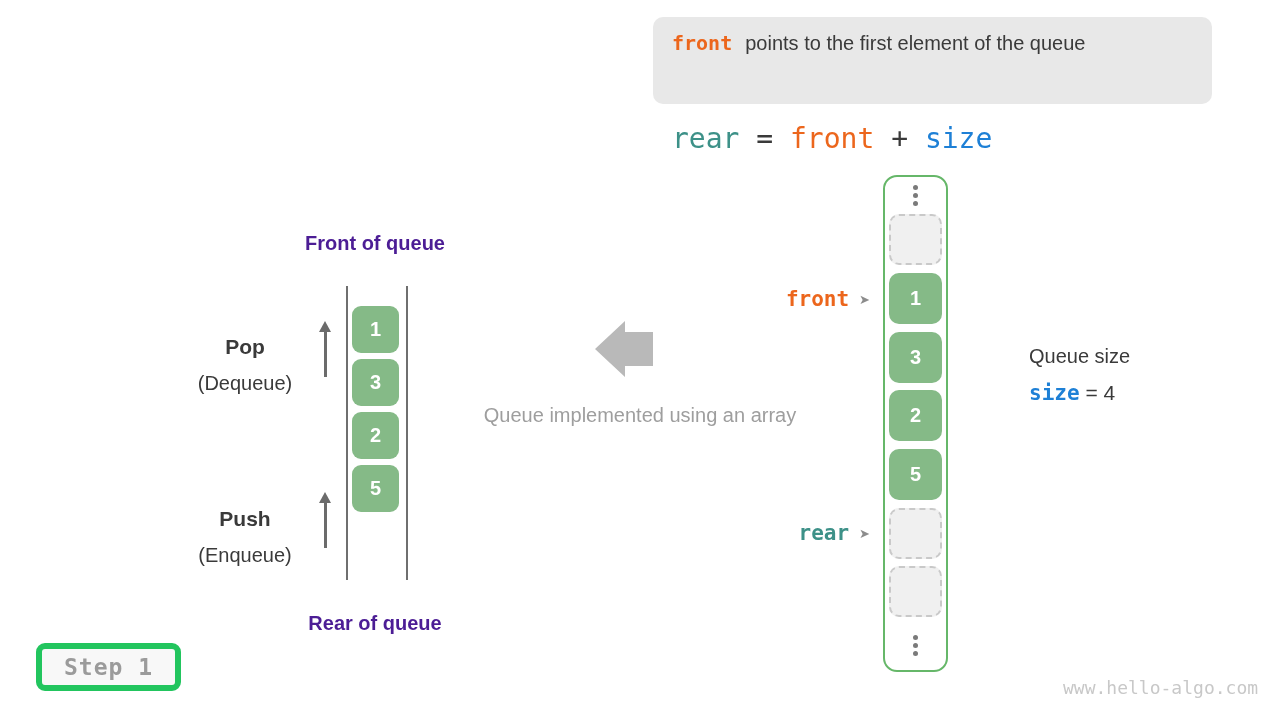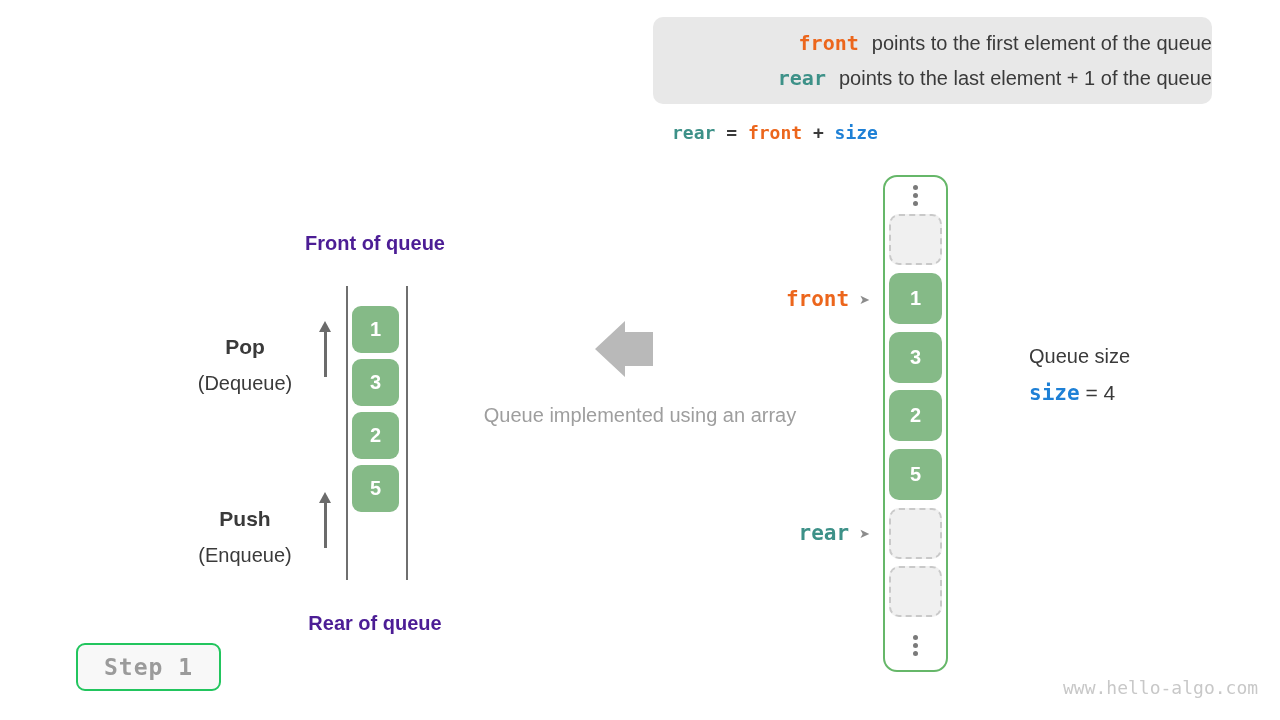--- a/index.html
+++ b/index.html
@@ -11,29 +11,28 @@
   .c-orange{color:#ec661c;}
   .c-teal{color:#3d9188;}
   .c-blue{color:#1e80d6;}
   .c-dark{color:#3a3a3a;}
 
   
   .info-box{
     position:absolute;left:653px;top:17px;width:559px;height:87px;
     background:#e8e8e8;border-radius:10px;box-sizing:border-box;
     padding:9px 0 0 19px;
-    text-align:right;
   }
   .info-line{font-size:20px;line-height:35px;white-space:pre;color:#3a3a3a;}
   .info-line .kw{font-size:20px;margin-right:13px;}
 
   
   .formula{
-    position:absolute;left:672px;top:122px;font-size:18px;white-space:pre;
-    font-family:"DejaVu Sans Mono",monospace;font-weight:bold;color:#3a3a3a;
+    position:absolute;left:672px;top:122px;font-size:28px;white-space:pre;
+    font-family:"DejaVu Sans Mono",monospace;font-weight:normal;color:#3a3a3a;
   }
 
   
   .h-label{position:absolute;left:280px;width:190px;text-align:center;
     font-weight:bold;font-size:20px;color:#4c1d95;}
   .vline{position:absolute;top:286px;width:2px;height:294px;background:#6f6f6f;}
   .lcell{
     position:absolute;left:352px;width:47px;height:47px;border-radius:9px;
     background:#85ba87;color:#ffffff;font-weight:bold;font-size:20px;
     display:flex;align-items:center;justify-content:center;
@@ -78,39 +77,38 @@
   .pointer-row .glyph{font-size:13px;color:#8c8c8c;margin-left:10px;font-family:"DejaVu Sans",sans-serif;}
 
   
   .qsize-title{position:absolute;left:1029px;top:345px;font-size:20px;color:#3a3a3a;}
   .qsize-eq{position:absolute;left:1029px;top:381px;font-size:21px;color:#3a3a3a;white-space:pre;}
   .qsize-eq .mono{font-size:21px;}
 
   
   .step{
     position:absolute;left:36px;top:643px;width:145px;height:48px;
-    border:2px solid #22c55e;border-radius:9px;background:#f8f8f8;
+    border:6px solid #22c55e;border-radius:9px;background:#f8f8f8;
     box-sizing:border-box;display:flex;align-items:center;justify-content:center;
     font-family:"DejaVu Sans Mono",monospace;font-weight:bold;font-size:23px;
-    color:#9b9b9b;letter-spacing:1px;margin-left:40px;
+    color:#9b9b9b;letter-spacing:1px;
   }
 
   .watermark{
     position:absolute;left:1063px;top:677px;
     font-family:"DejaVu Sans Mono",monospace;font-size:18px;color:#c8c8c8;
   }
 </style>
 </head>
 <body>
 
 <div class="stage">
 
   <div class="info-box">
     <div class="info-line"><span class="kw mono c-orange">front</span><span>points to the first element of the queue</span></div>
-    <div class="info-line"><span class="kw mono c-teal">rear</span><span>points to the last element + 1 of the queue</span></div>
   </div>
 
   <div class="formula"><span class="c-teal">rear</span><span class="c-dark"> = </span><span class="c-orange">front</span><span class="c-dark"> + </span><span class="c-blue">size</span></div>
 
   <div class="h-label" style="top:232px;">Front of queue</div>
   <div class="h-label" style="top:612px;">Rear of queue</div>
 
   <div class="vline" style="left:346px;"></div>
   <div class="vline" style="left:406px;"></div>
 

